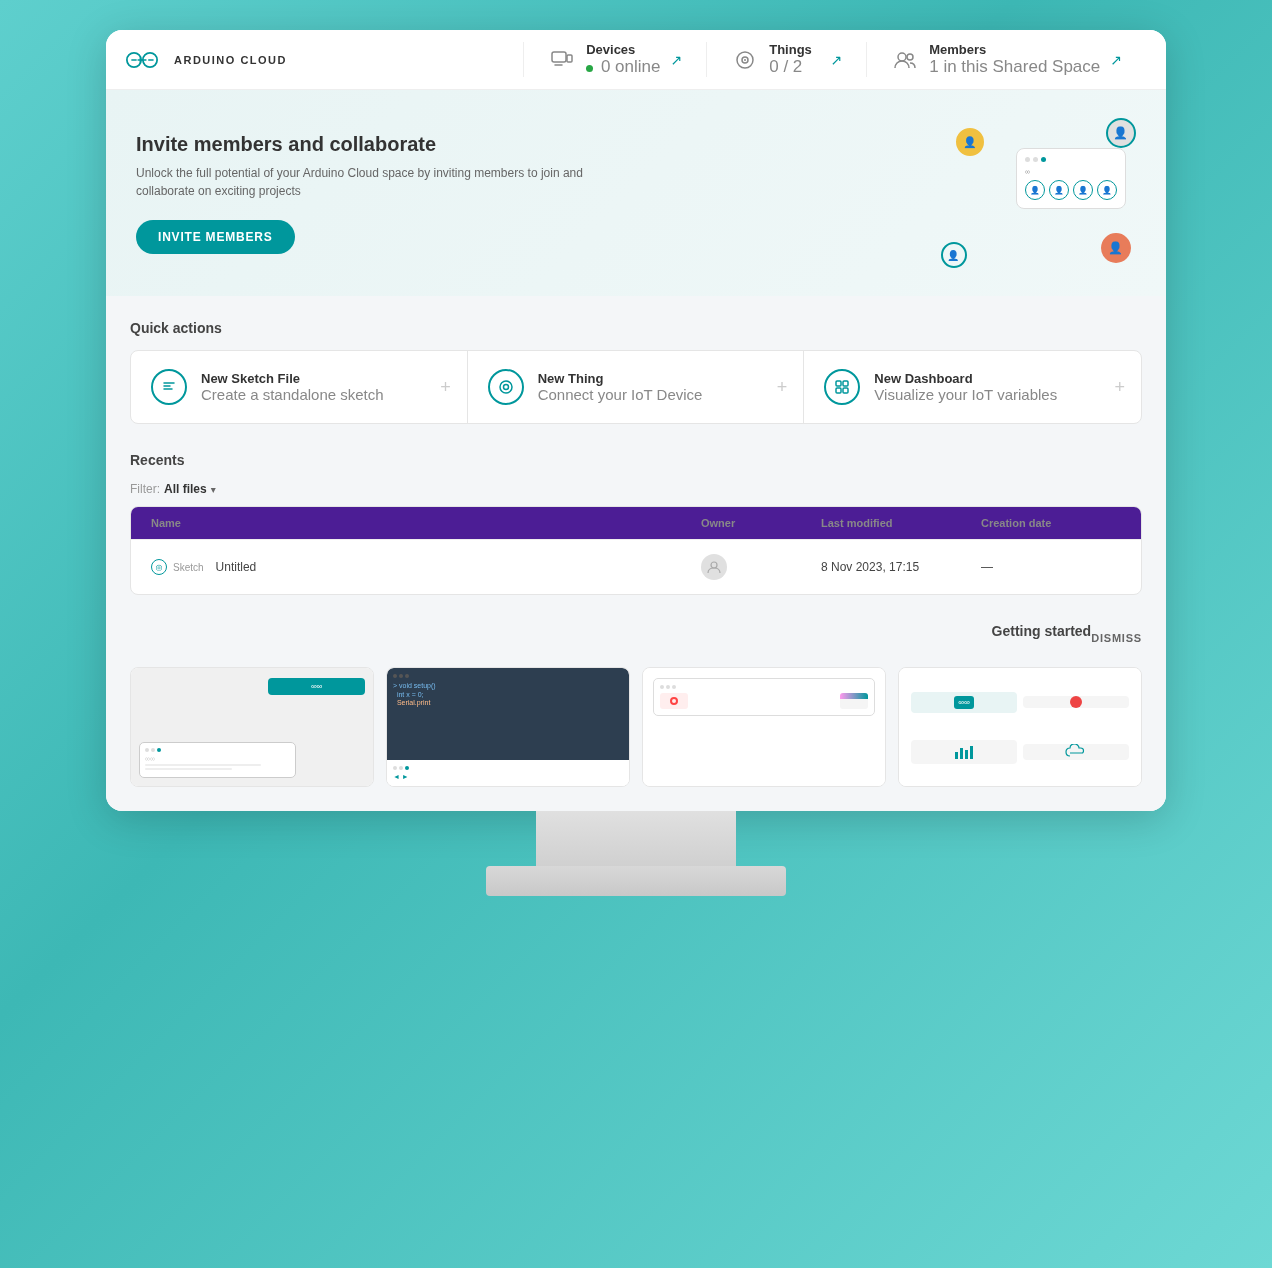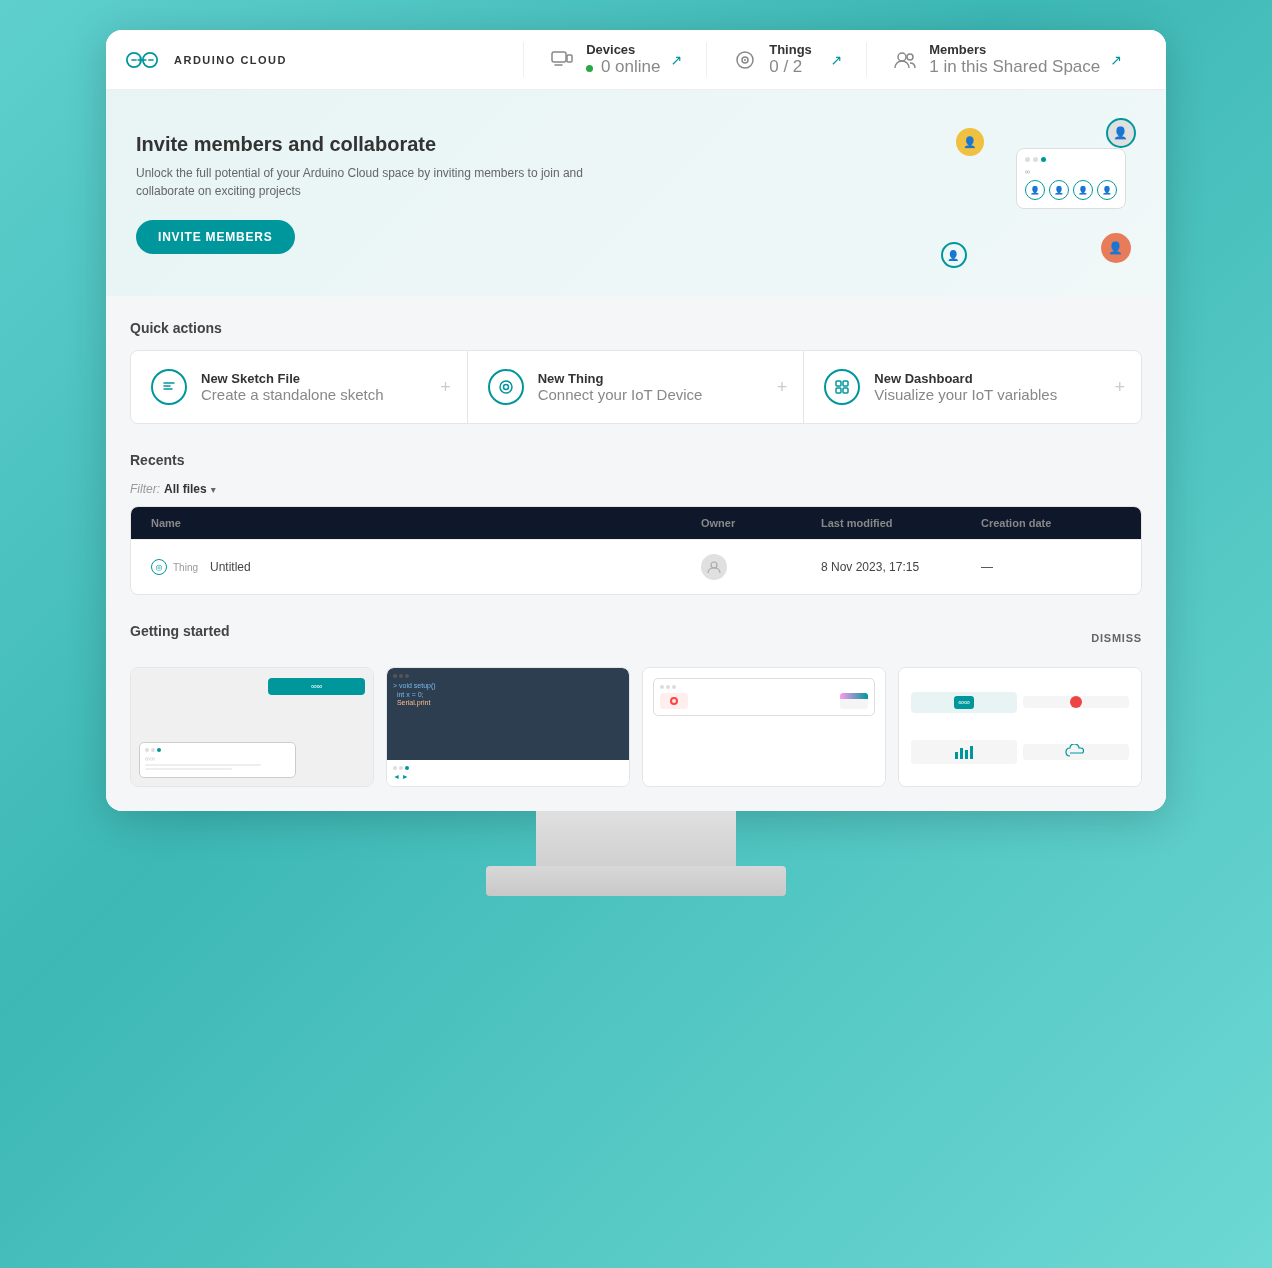--- a/index.html
+++ b/index.html
@@ -211,40 +211,40 @@
     
     .recents-section { margin-bottom: 28px; }
     .recents-filter {
       font-size: 12px;
       color: #666;
       margin-bottom: 10px;
       display: flex;
       align-items: center;
       gap: 4px;
     }
-    .filter-label { color: #999; font-style: italic; }
+    .filter-label { color: #999; }
     .filter-value {
       font-weight: 600;
       color: #333;
       cursor: pointer;
     }
     .filter-arrow { color: #666; font-size: 10px; }
 
     .recents-table {
       background: #fff;
       border-radius: 8px;
       border: 1px solid #e5e5e5;
       overflow: hidden;
     }
     .table-header {
       display: grid;
       grid-template-columns: 1fr 120px 160px 140px;
       padding: 10px 20px;
       border-bottom: 1px solid #eee;
-      background: #0f172a;
+      background: #4c1d95;
     }
     .table-header-cell {
       font-size: 11px;
       font-weight: 600;
       color: #888;
       text-transform: none;
     }
     .table-row {
       display: grid;
       grid-template-columns: 1fr 120px 160px 140px;
@@ -281,21 +281,21 @@
       display: flex;
       align-items: center;
       justify-content: center;
       font-size: 10px;
       color: #888;
     }
 
     
     .getting-started-header {
       display: flex;
-      justify-content: space-between;
+      justify-content: flex-end;
       align-items: center;
       margin-bottom: 14px;
     }
     .dismiss-btn {
       font-size: 11px;
       font-weight: 600;
       color: #666;
       letter-spacing: 0.8px;
       cursor: pointer;
       background: none;
@@ -507,21 +507,21 @@
         <div class="recents-table">
           <div class="table-header">
             <div class="table-header-cell">Name</div>
             <div class="table-header-cell">Owner</div>
             <div class="table-header-cell">Last modified</div>
             <div class="table-header-cell">Creation date</div>
           </div>
           <div class="table-row">
             <div class="table-cell file-type-badge">
               <span class="thing-icon-small">◎</span>
-              <span style="font-size:10px;color:#999;margin-right:6px;">Thing</span>
+              <span style="font-size:10px;color:#999;margin-right:6px;">Sketch</span>
               <span>Untitled</span>
             </div>
             <div class="table-cell">
               <div class="owner-avatar">
                 <svg width="14" height="14" viewBox="0 0 14 14" fill="none">
                   <circle cx="7" cy="5" r="3" stroke="#aaa" stroke-width="1.2"></circle>
                   <path d="M1 13c0-3.5 2.5-5 6-5s6 1.5 6 5" stroke="#aaa" stroke-width="1.2"></path>
                 </svg>
               </div>
             </div>

